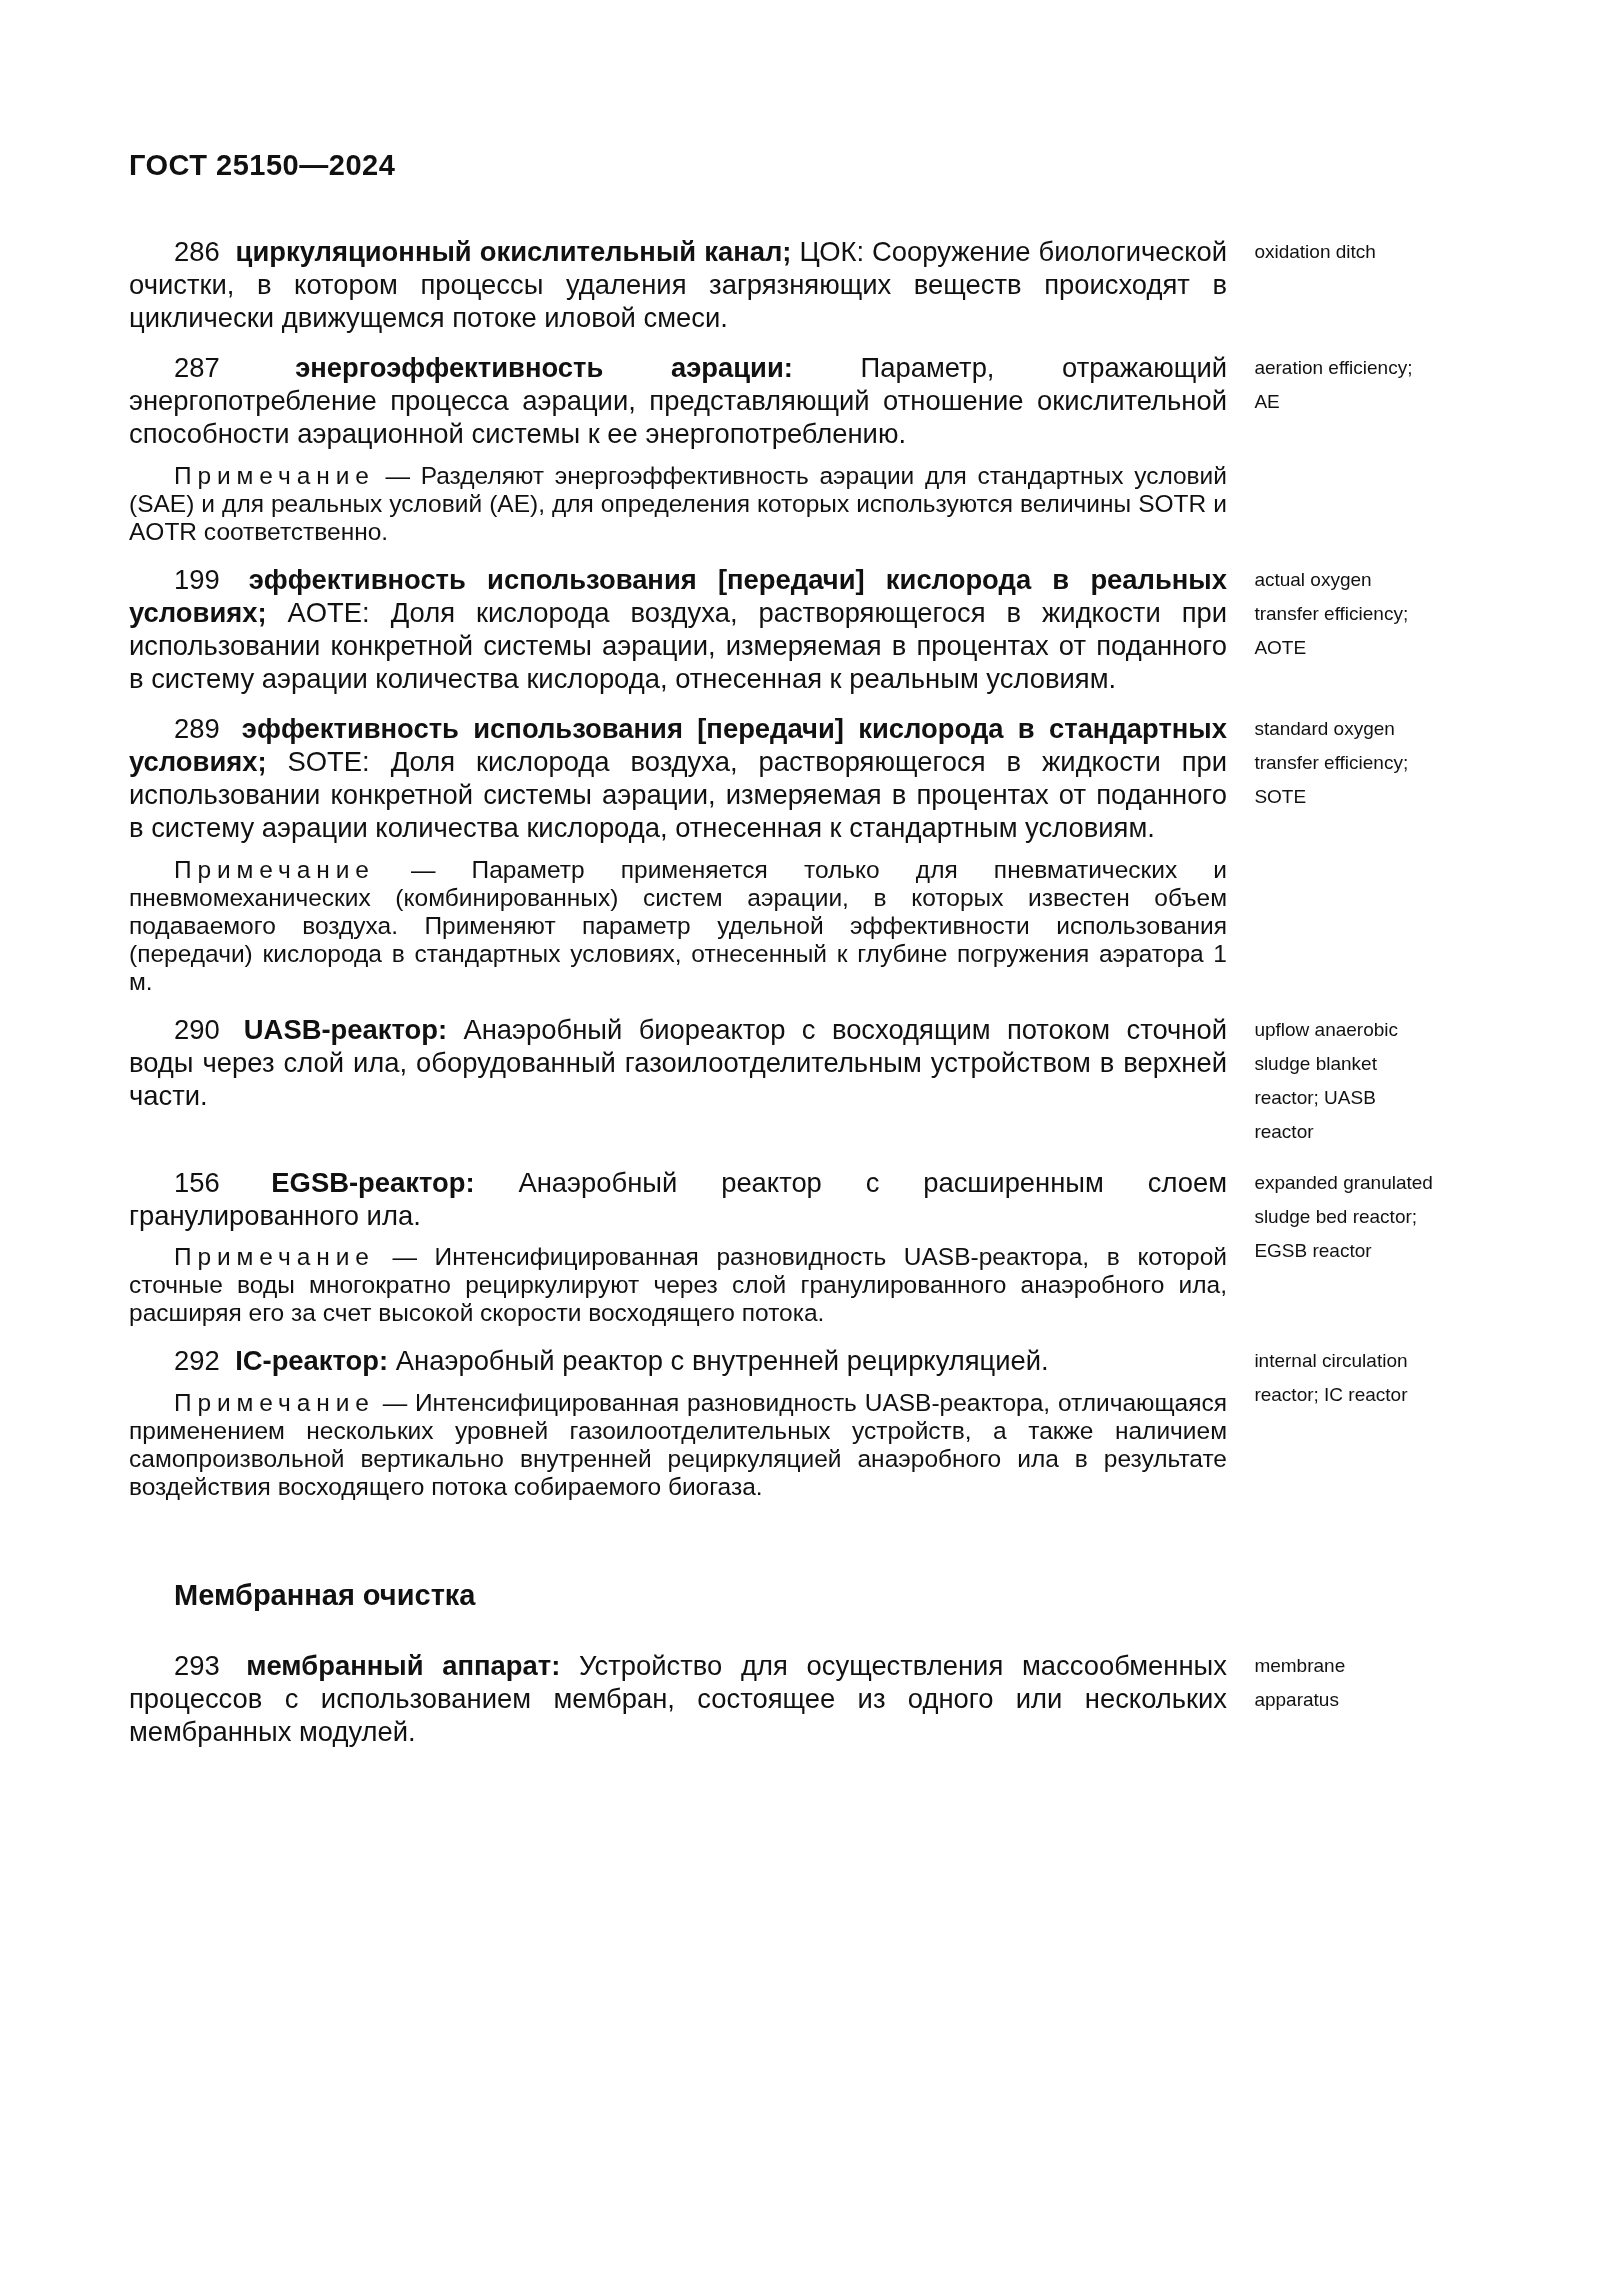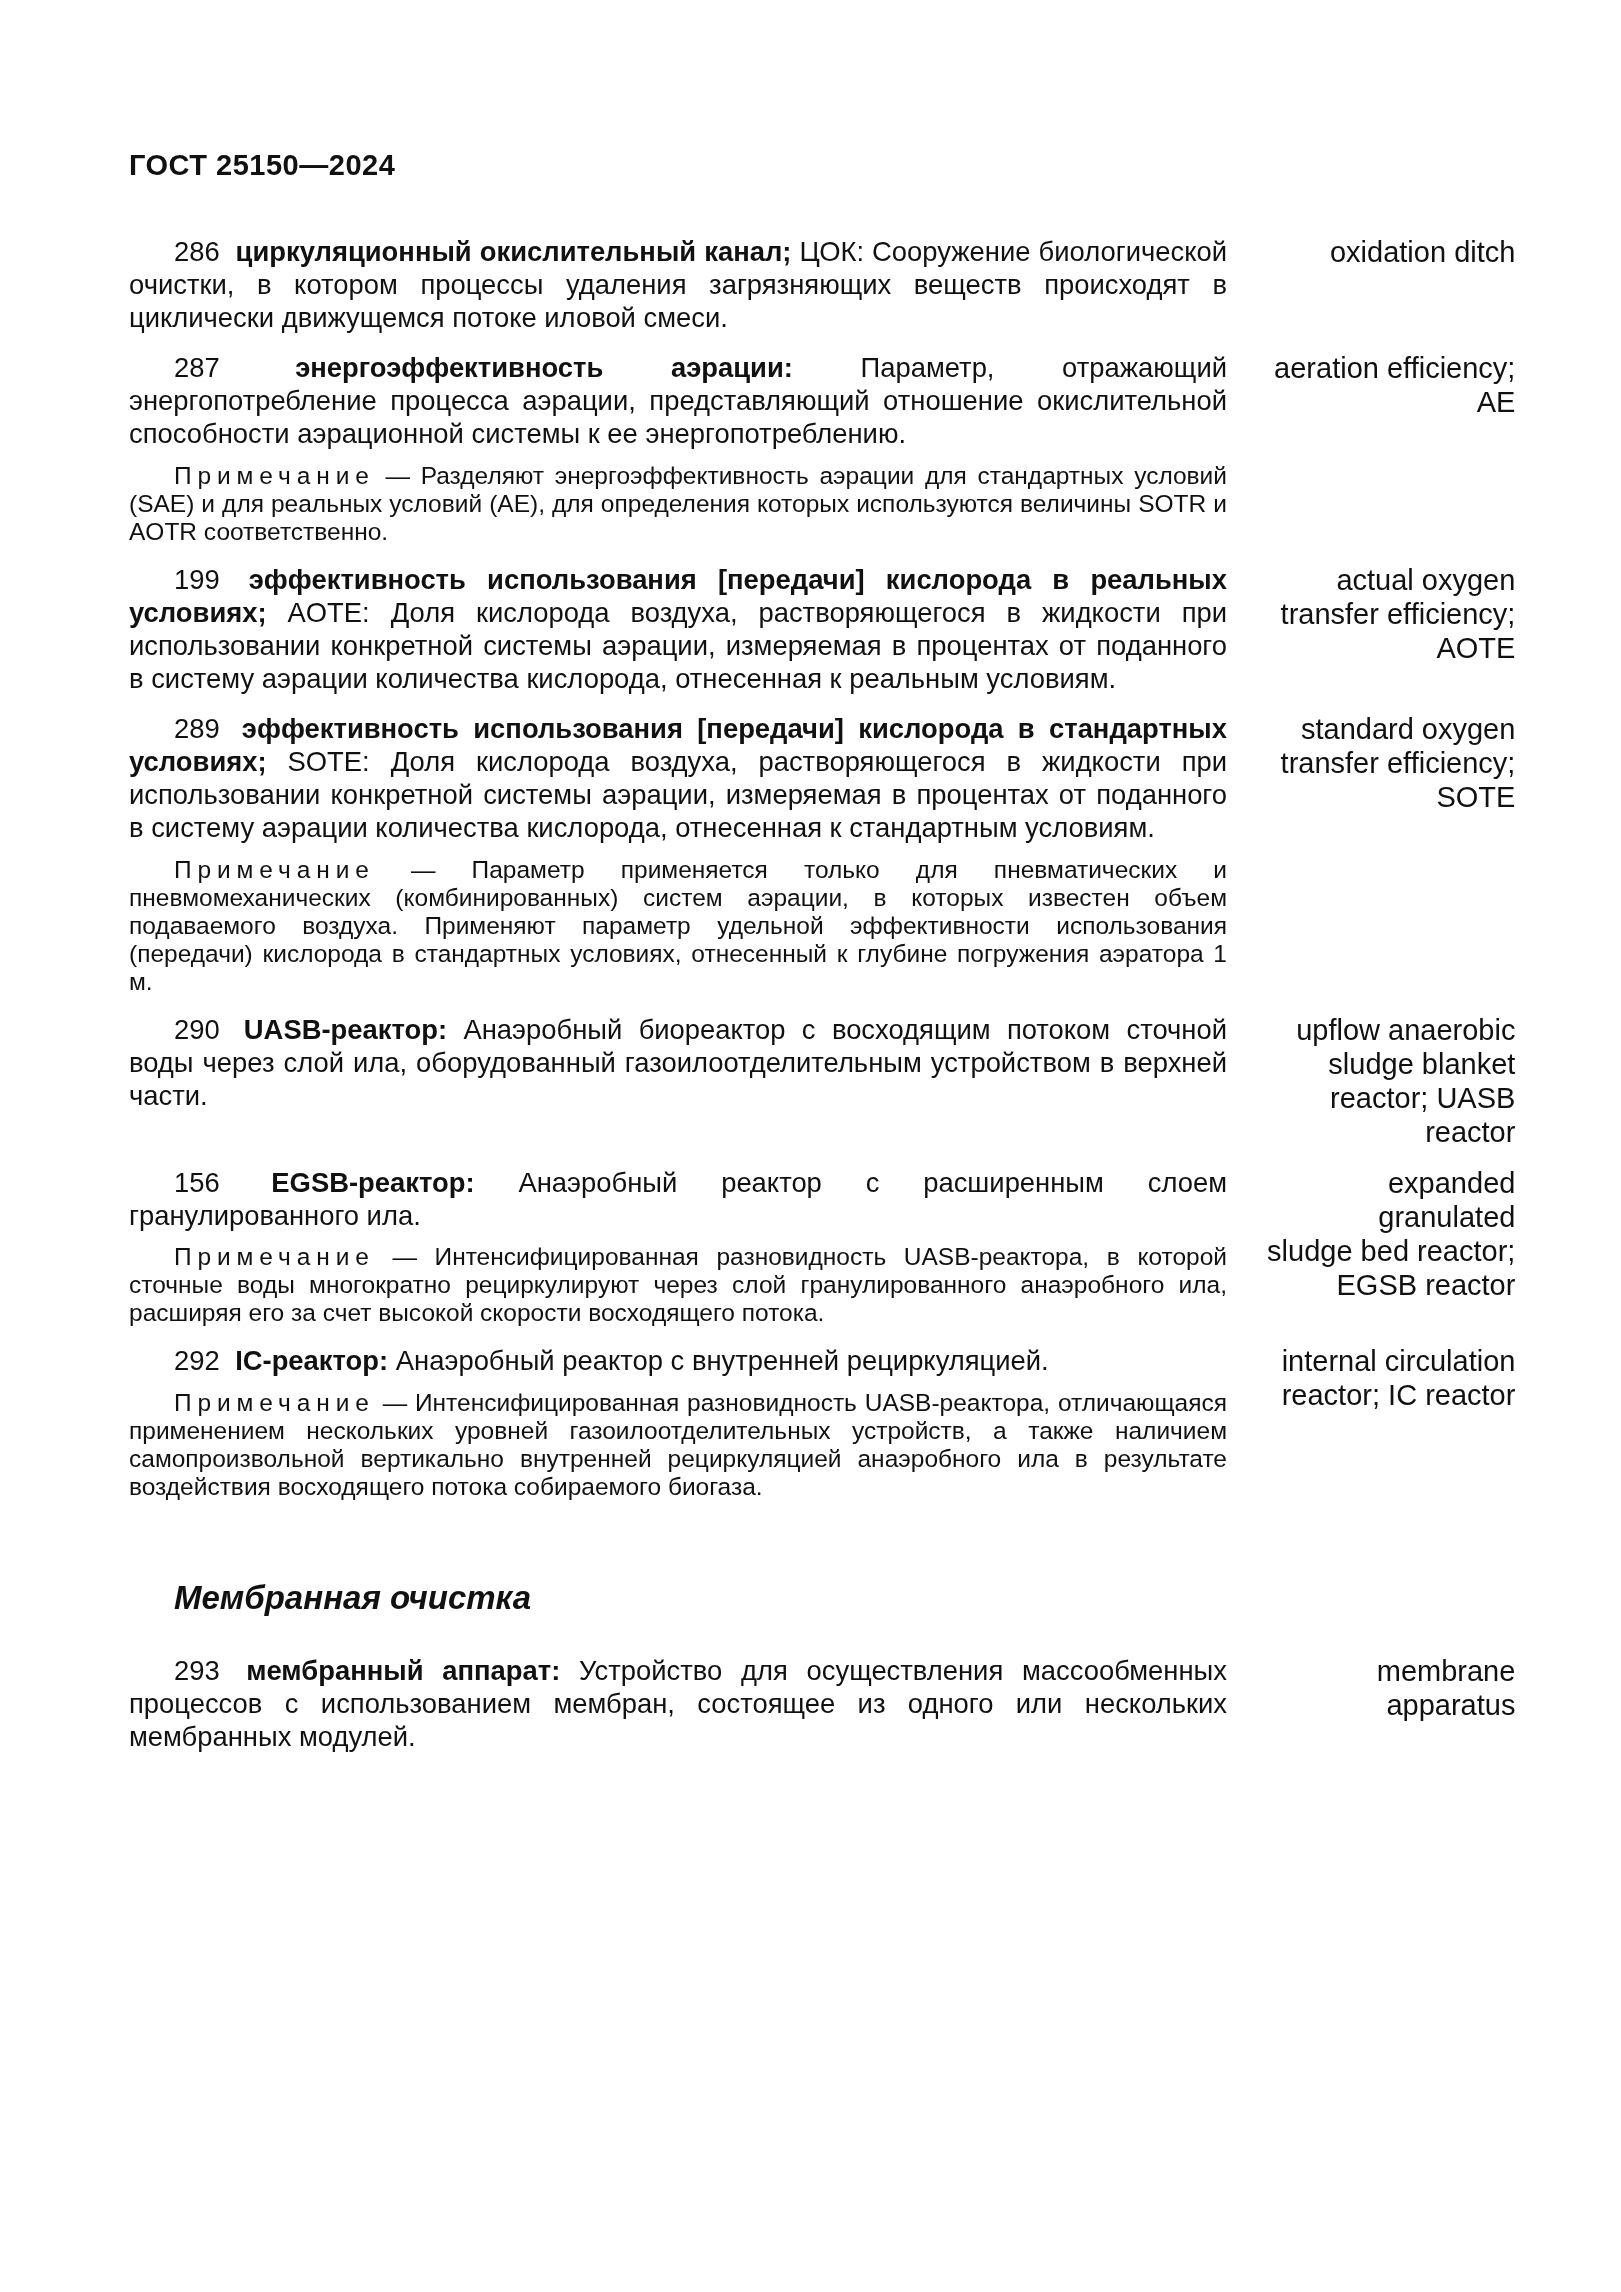--- a/index.html
+++ b/index.html
@@ -25,41 +25,41 @@
     position: absolute;
     left: 129px; top: 235px;
     width: 1386px;
   }
   .entry { display: flex; align-items: flex-start; margin-top: 17px; }
   .entry.first { margin-top: 0; }
   .entry.after-heading { margin-top: 37px; }
   .entry-main { flex: none; width: 1098px; }
   .entry-side {
     flex: none; width: 261px; margin-left: 27.4px;
-    font-size: 29px; line-height: 34px;
+    font-size: 19px; line-height: 34px;
     white-space: pre-line;
-    text-align: right;
+    text-align: left;
   }
   .definition {
     font-size: 27.4px; line-height: 33px;
     text-align: justify; text-indent: 45px;
     hyphens: none;
   }
   .definition .term { font-weight: bold; }
   .definition .num { margin-right: 7.8px; }
   .note {
     font-size: 24.5px; line-height: 28px;
     text-align: justify; text-indent: 45px;
     margin-top: 11.8px;
     hyphens: none;
   }
   .note-label { letter-spacing: 5.9px; }
   .section-heading {
-    font-size: 33px; font-weight: bold;
-    margin-top: 78px; text-indent: 45px; font-style: italic;
+    font-size: 29px; font-weight: bold;
+    margin-top: 78px; text-indent: 45px;
   }
   .page-number {
     position: absolute;
     left: 129px; top: 2064px;
     font-size: 27.4px;
   }
 </style>
 </head>
 <body>
 

